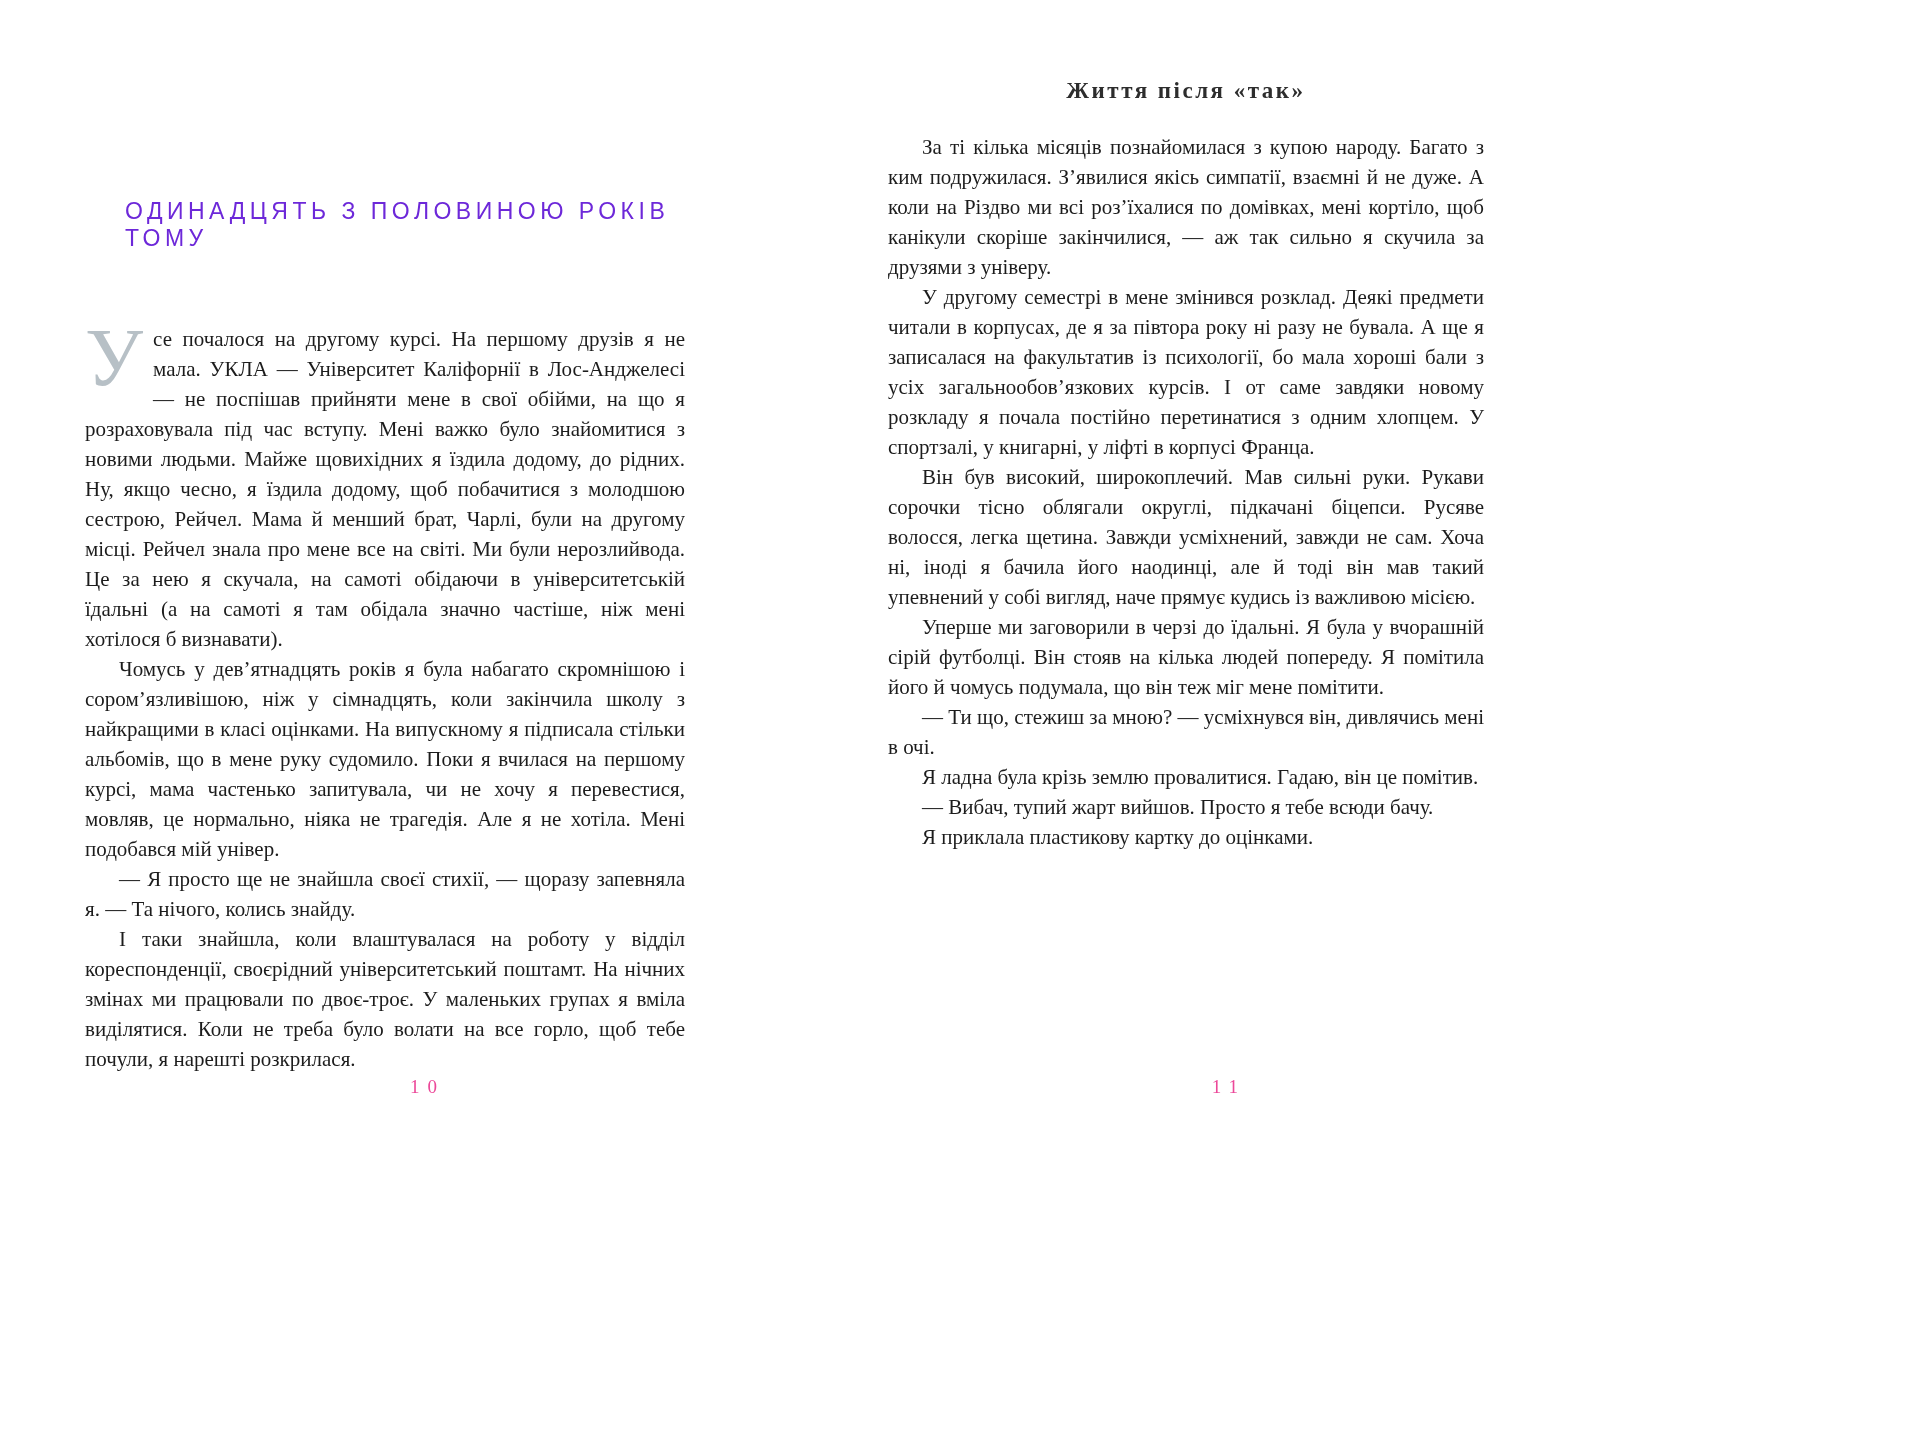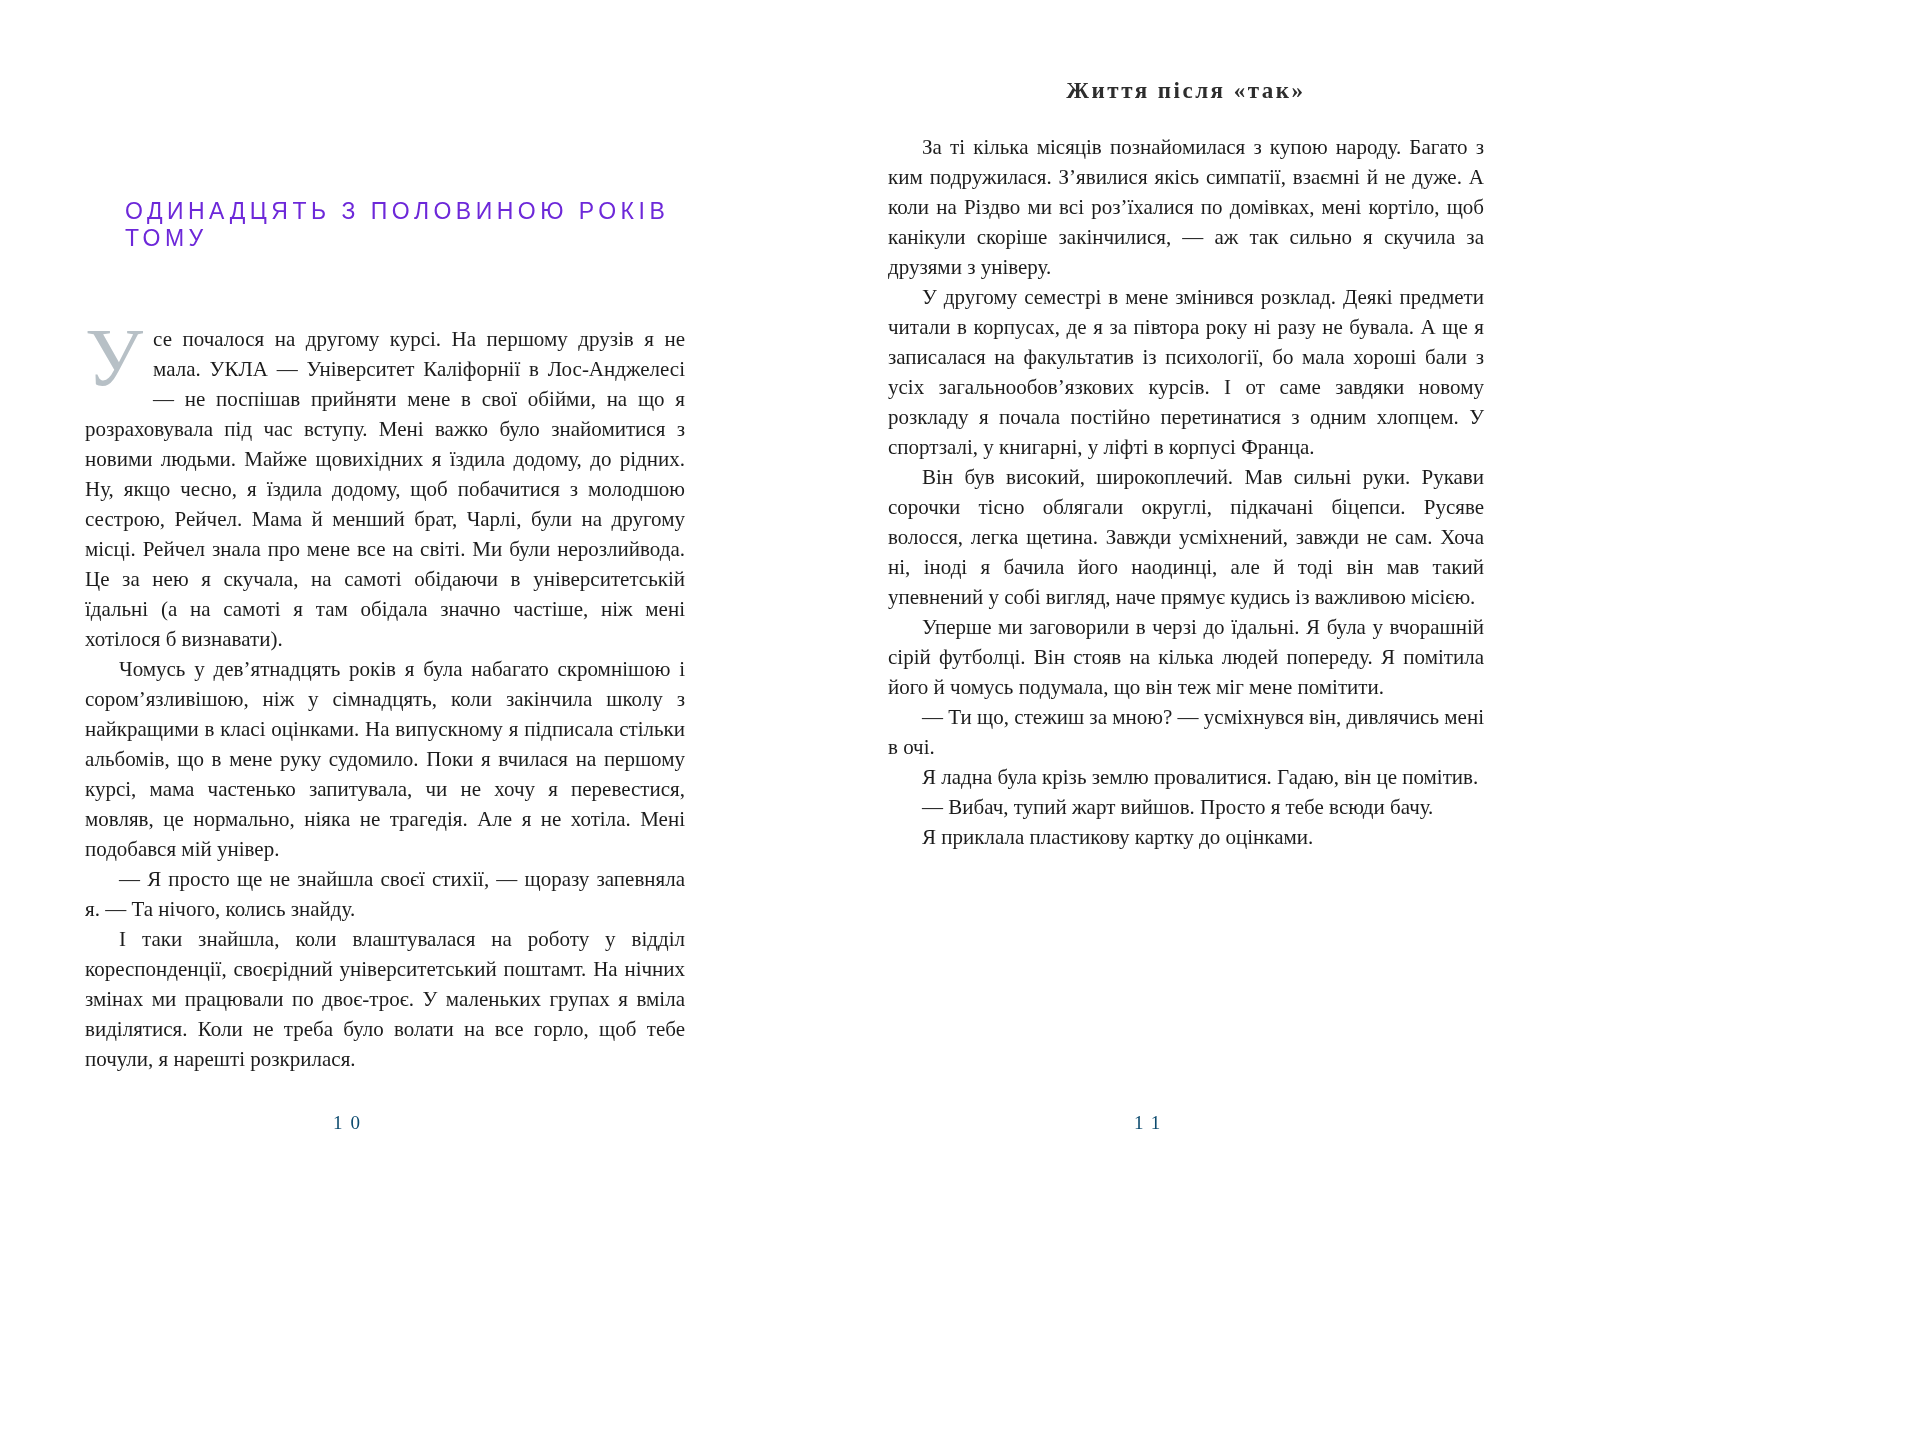--- a/index.html
+++ b/index.html
@@ -65,26 +65,26 @@
   .dropcap {
     float: left;
     font-size: 82px;
     line-height: 60px;
     padding: 4px 10px 0 0;
     color: #b7c0c6;
     font-family: "Liberation Serif", serif;
   }
   .page-number {
     position: absolute;
-    top: 1112px;
+    top: 1076px;
     font-size: 19px;
     letter-spacing: 8px;
     text-indent: 8px;
-    color: #0c4a6e;
-    text-align: left;
+    color: #ec4899;
+    text-align: right;
     width: 120px;
   }
   .page-number.pn-left { left: 325px; }
   .page-number.pn-right { left: 1126px; }
 </style>
 </head>
 <body>
 
 <div class="spread">
 

